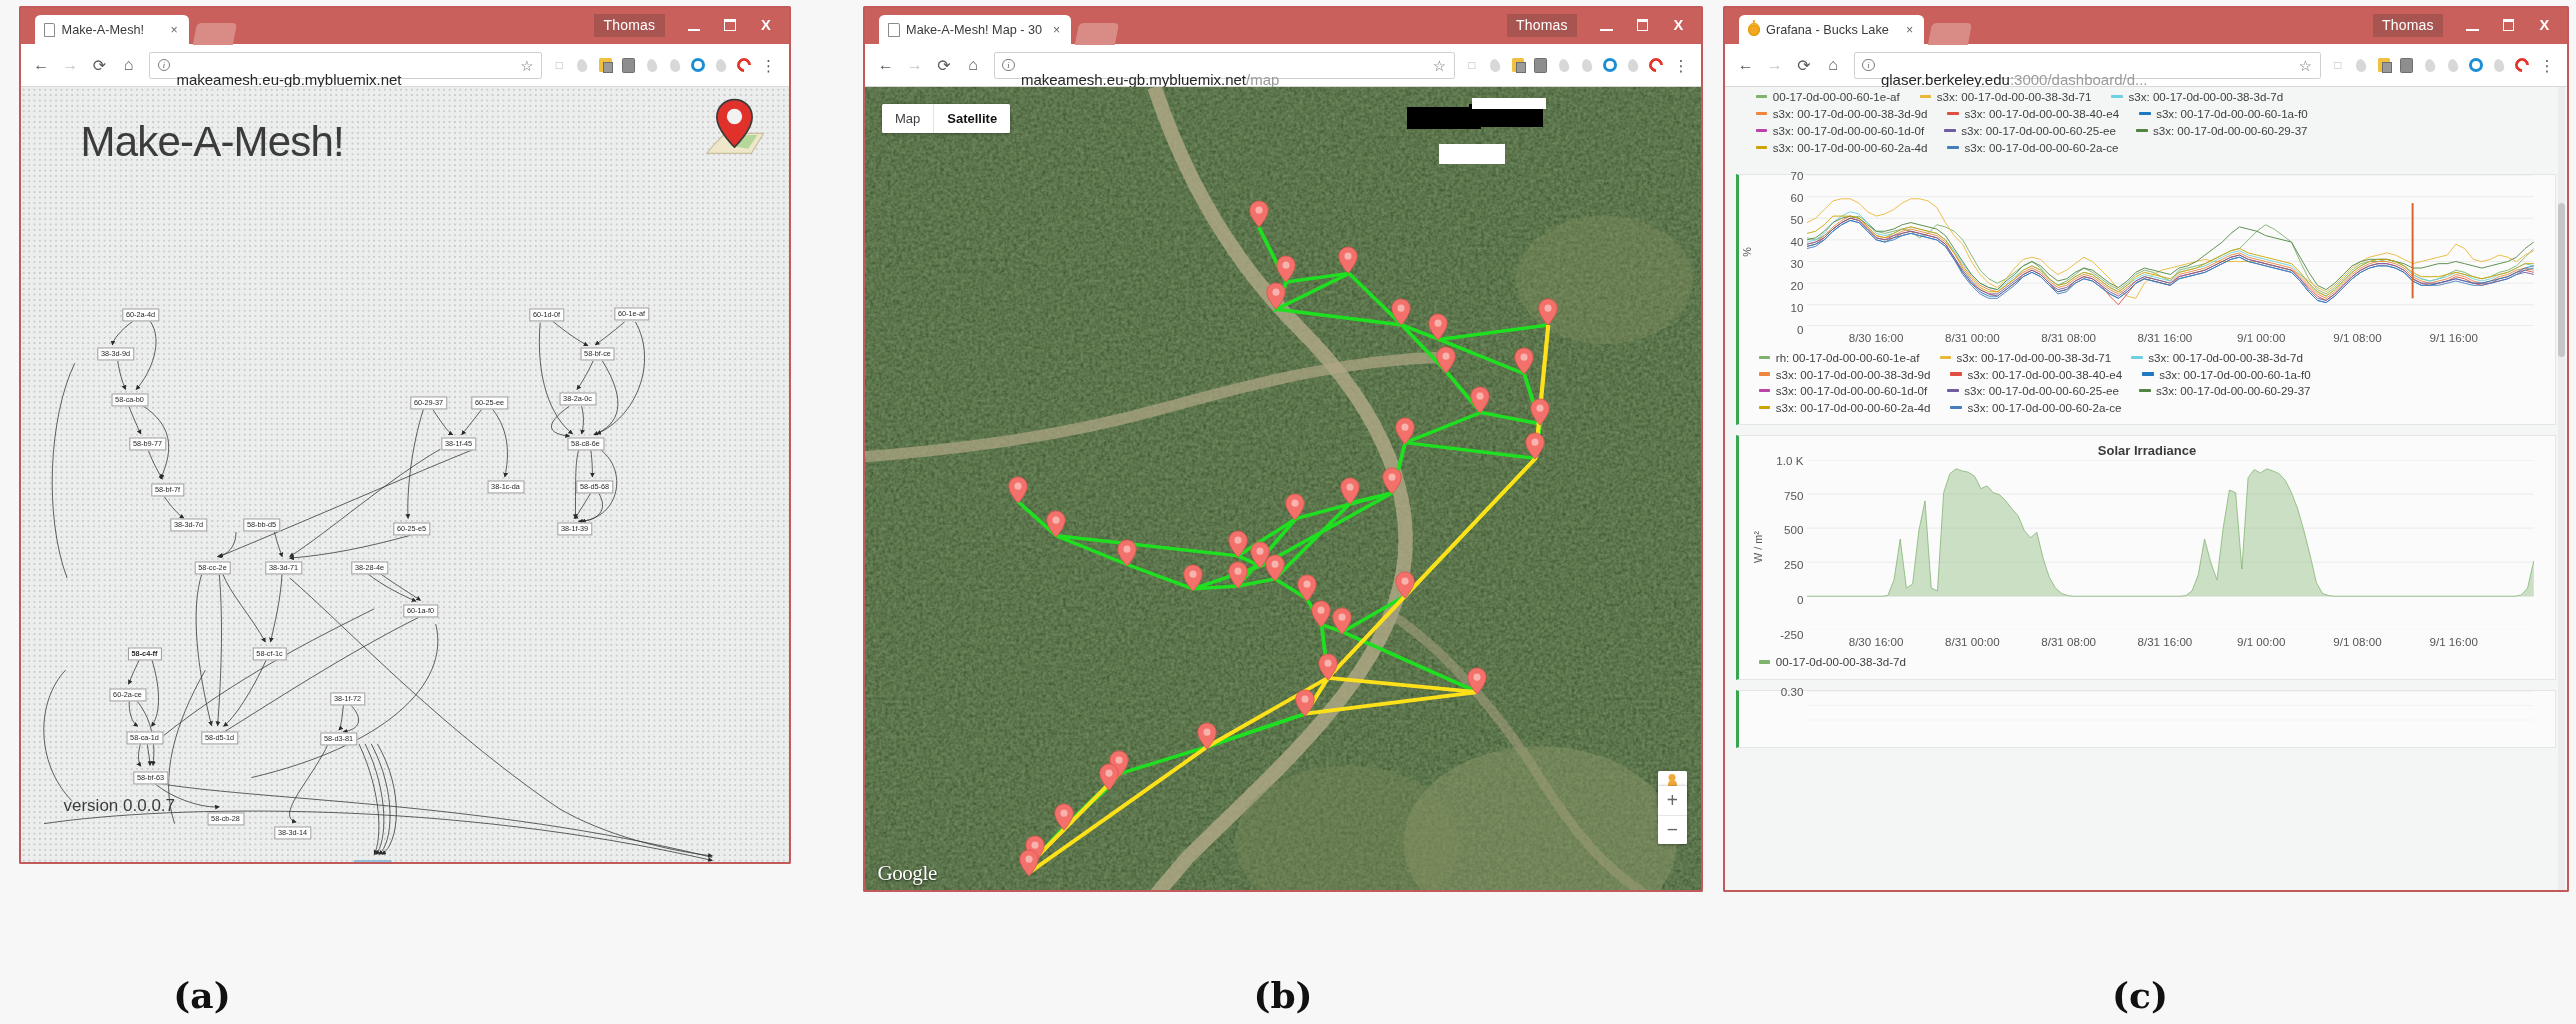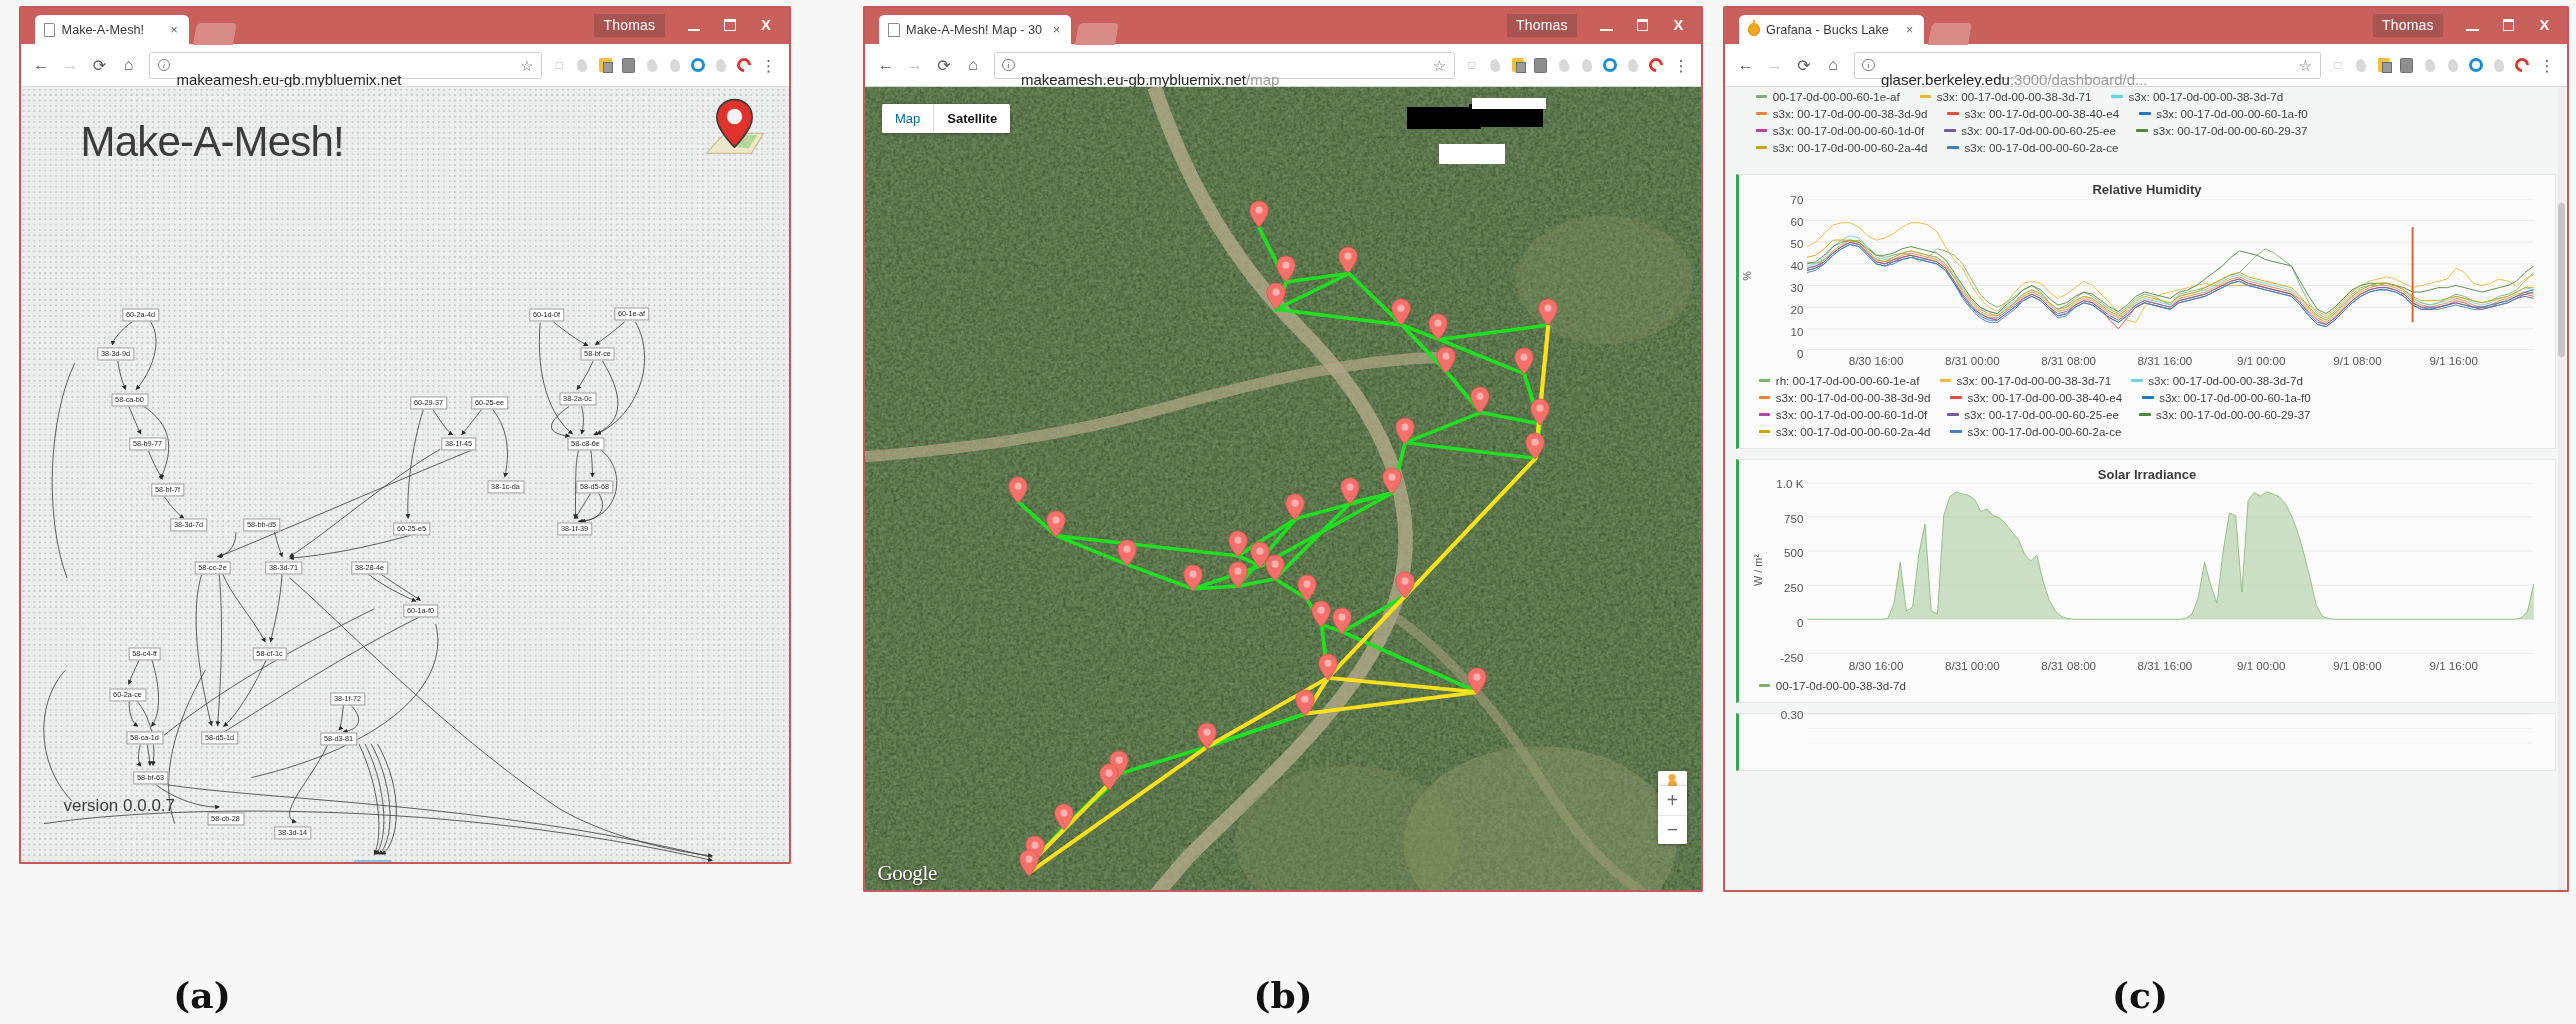--- a/index.html
+++ b/index.html
@@ -174,21 +174,21 @@
   .map-wrap { position:absolute; inset:0; overflow:hidden; }
   .map-img { position:absolute; inset:0; }
   .maptype {
     position:absolute; left:17px; top:17px;
     display:flex; background:#fff; border-radius:1.5px;
     box-shadow:0 0.8px 3.1px rgba(0,0,0,.3);
     height:29px;
   }
   .maptype div {
     padding:0 13px; display:flex;align-items:center;
-    font-size:13px; color:#0369a1;
+    font-size:13px; color:#404040;
   }
   .maptype div.active { color:#111; font-weight:bold; }
   .maptype div + div { border-left:0.8px solid #e2e2e2; }
   .redact { position:absolute; background:#000; }
   .redact.white { background:#fff; }
   .map-zoom {
     position:absolute; right:14px; bottom:46px;
     width:29px; background:#fff; border-radius:1.5px;
     box-shadow:0 0.8px 3.1px rgba(0,0,0,.35);
   }
@@ -424,21 +424,21 @@
         <div class="node" style="left: 438px; top: 357px;">38-1f-45</div>
         <div class="node" style="left: 565px; top: 357px;">58-c8-6e</div>
         <div class="node" style="left: 485px; top: 400px;">38-1c-da</div>
         <div class="node" style="left: 574px; top: 400px;">58-d5-68</div>
         <div class="node" style="left: 391px; top: 442px;">60-25-e5</div>
         <div class="node" style="left: 554px; top: 442px;">38-1f-39</div>
         <div class="node" style="left: 192px; top: 481px;">58-cc-2e</div>
         <div class="node" style="left: 263px; top: 481px;">38-3d-71</div>
         <div class="node" style="left: 349px; top: 481px;">38-28-4e</div>
         <div class="node" style="left: 400px; top: 524px;">60-1a-f0</div>
-        <div class="node" style="left: 124px; top: 567px;">58-c4-ff</div>
+        <div class="node" style="left: 124px; top: 567px; font-weight: bold;">58-c4-ff</div>
         <div class="node" style="left: 249px; top: 567px;">58-cf-1c</div>
         <div class="node" style="left: 107px; top: 608px;">60-2a-ce</div>
         <div class="node" style="left: 124px; top: 651px;">58-ca-1d</div>
         <div class="node" style="left: 199px; top: 651px;">58-d5-1d</div>
         <div class="node" style="left: 130px; top: 691px;">58-bf-63</div>
         <div class="node" style="left: 327px; top: 612px;">38-1f-72</div>
         <div class="node" style="left: 318px; top: 652px;">58-d3-81</div>
         <div class="node" style="left: 205px; top: 732px;">58-cb-28</div>
         <div class="node" style="left: 272px; top: 746px;">38-3d-14</div>
         <div class="node manager" style="left: 352px; top: 780px;">60-53-4d</div>
@@ -842,21 +842,20 @@
               </div>
               <div class="item">
                 <span class="gf-swatch" style="background: rgb(68, 126, 188);"></span>
                 <span>s3x: 00-17-0d-00-00-60-2a-ce</span>
               </div>
             </div>
           </div>
       </div>
 
       <div class="gf-panel alerting">
-        <div class="gf-ptitle">Relative Humidity</div>
         <div class="gf-plot" style="height:154px;">
           <div class="gf-ylab">%</div>
           <div class="gf-yticks" id="rh-yticks">
               <span style="top: 154px;">0</span>
               <span style="top: 132px;">10</span>
               <span style="top: 110px;">20</span>
               <span style="top: 88px;">30</span>
               <span style="top: 66px;">40</span>
               <span style="top: 44px;">50</span>
               <span style="top: 22px;">60</span>

